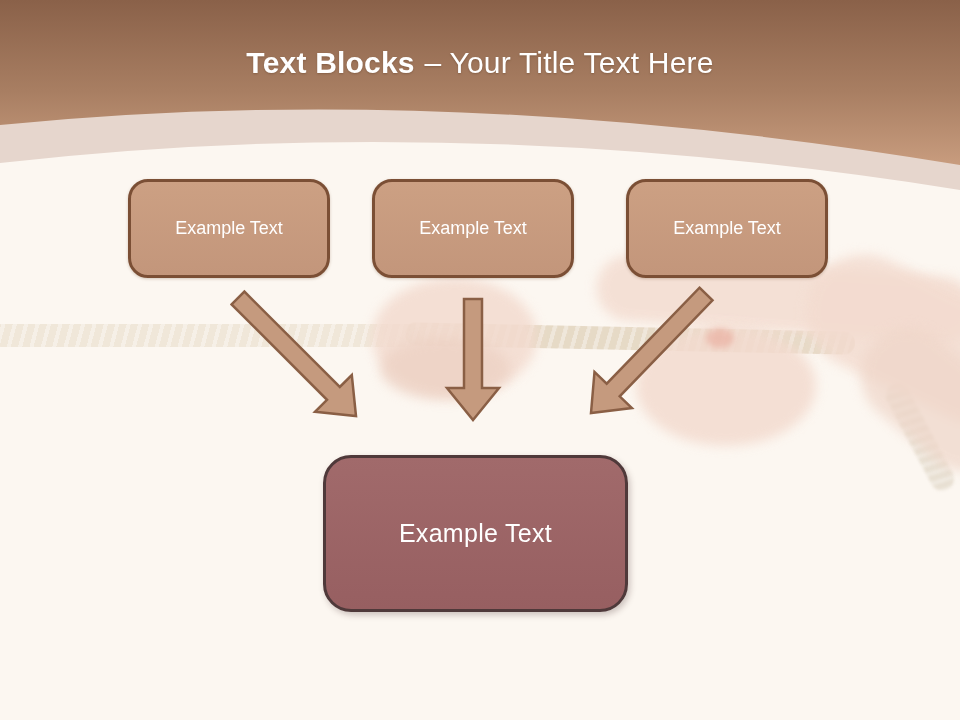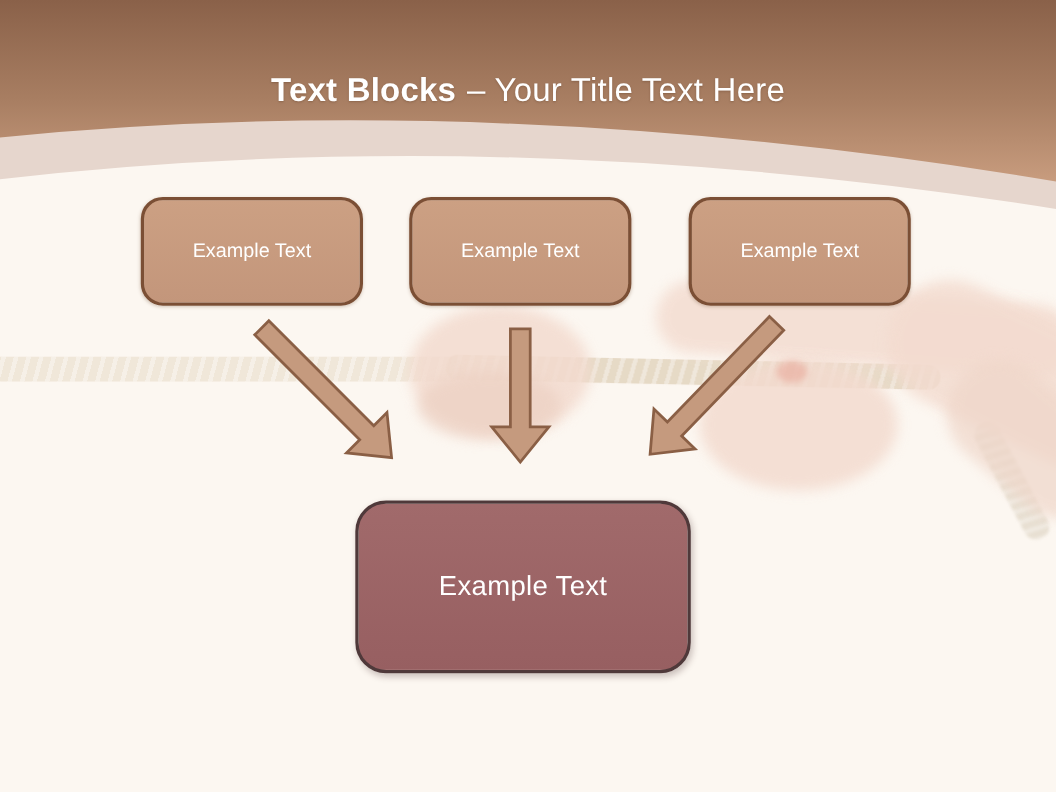--- a/index.html
+++ b/index.html
@@ -4,21 +4,21 @@
 <style>
   html,body{margin:0;padding:0;}
   body{background:#888;font-family:"Liberation Sans",sans-serif;}
   .slide{
     position:relative;width:960px;height:720px;margin:0 auto;
     background:#fcf7f1;overflow:hidden;
   }
   
   .header-svg{position:absolute;top:0;left:0;display:block;}
   .slide-title{
-    position:absolute;top:64px;left:0;width:100%;
+    position:absolute;top:44px;left:0;width:100%;
     text-align:center;color:#ffffff;font-size:30px;line-height:38px;
     text-shadow:0 1px 2px rgba(60,30,10,.25);
     letter-spacing:.2px;white-space:nowrap;
   }
   .slide-title .t-bold{font-weight:700;}
   .slide-title .t-reg{font-weight:400;margin-left:.33em;}
   
   .watermark{position:absolute;inset:0;pointer-events:none;}
   .wm{position:absolute;}
   .rope-seg{

